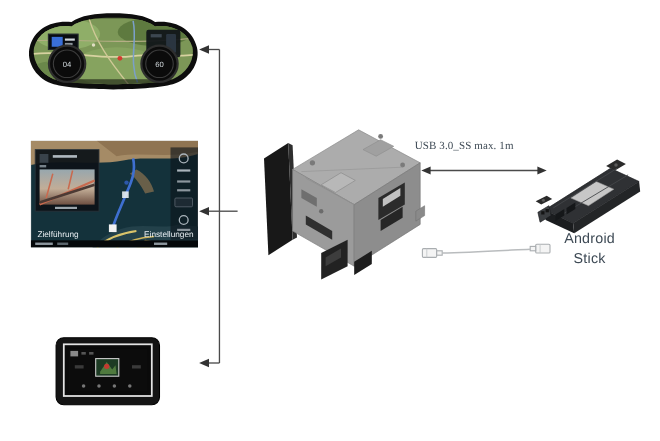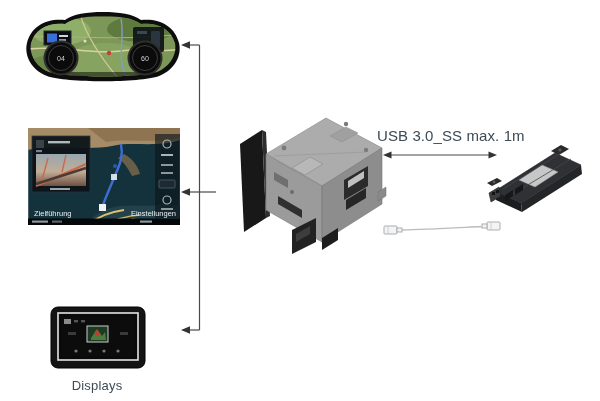--- a/index.html
+++ b/index.html
@@ -6,22 +6,22 @@
   .canvas{
     position:relative;width:600px;height:401px;background:#ffffff;
     font-family:"Liberation Sans", sans-serif;overflow:hidden;
   }
   .abs{position:absolute;}
   .device-label{
     color:#3e4a55;font-size:13px;font-weight:500;letter-spacing:.2px;
     text-align:center;line-height:1.35;
   }
   .usb-label{
-    color:#3e4a55;font-size:15px;font-weight:500;letter-spacing:.1px;
-    text-align:center;white-space:nowrap;
+    color:#3e4a55;font-size:10px;font-weight:500;letter-spacing:.1px;
+    text-align:left;white-space:nowrap;font-family:Liberation Serif, serif;
   }
   svg{display:block;}
   svg text{font-family:"Liberation Sans", sans-serif;}
 </style>
 </head>
 <body>
 
 <div class="canvas">
 
   <svg class="abs" style="left:0;top:0;" width="600" height="401" viewBox="0 0 600 401">
@@ -185,21 +185,20 @@
       <rect x="18" y="26" width="8" height="3" fill="#3a3a3a"></rect>
       <rect x="70" y="26" width="8" height="3" fill="#3a3a3a"></rect>
 
       <circle cx="26" cy="45" r="1.6" fill="#777777"></circle>
       <circle cx="40" cy="45" r="1.6" fill="#777777"></circle>
       <circle cx="54" cy="45" r="1.6" fill="#777777"></circle>
       <circle cx="68" cy="45" r="1.6" fill="#777777"></circle>
     </g>
   </svg>
 
-  <div class="abs device-label" style="left:47px;top:377px;width:100px;">Displays</div>
 
   <svg class="abs" style="left:226px;top:92px;" width="162" height="168" viewBox="0 0 162 168">
 
     <g>
       <polygon points="14,52 36,38 40,126 18,140" fill="#181818"></polygon>
       <polygon points="36,38 40,40 44,124 40,126" fill="#2e2e2e"></polygon>
     </g>
 
     <g>
       <polygon points="40,62 100,26 156,56 96,94" fill="#acacac" stroke="#878787" stroke-width=".6"></polygon>
@@ -262,14 +261,18 @@
 
       <polygon points="8,54 18,48 20,57 10,63" fill="#3a3d40" stroke="#1a1c1e" stroke-width=".6"></polygon>
       <rect x="11" y="53" width="3" height="3" fill="#141414"></rect>
       <rect x="15" y="51" width="3" height="3" fill="#141414"></rect>
 
       <polygon points="24,56 32,51 32,57 24,62" fill="#151719"></polygon>
       <polygon points="34,50 42,45 42,51 34,56" fill="#151719"></polygon>
     </g>
   </svg>
 
+  <div class="abs device-label" style="left:495px;top:208px;width:82px;">
+    <div>Android</div>
+    <div>Stick</div>
+  </div>
 
 </div>
 
 </body></html>

